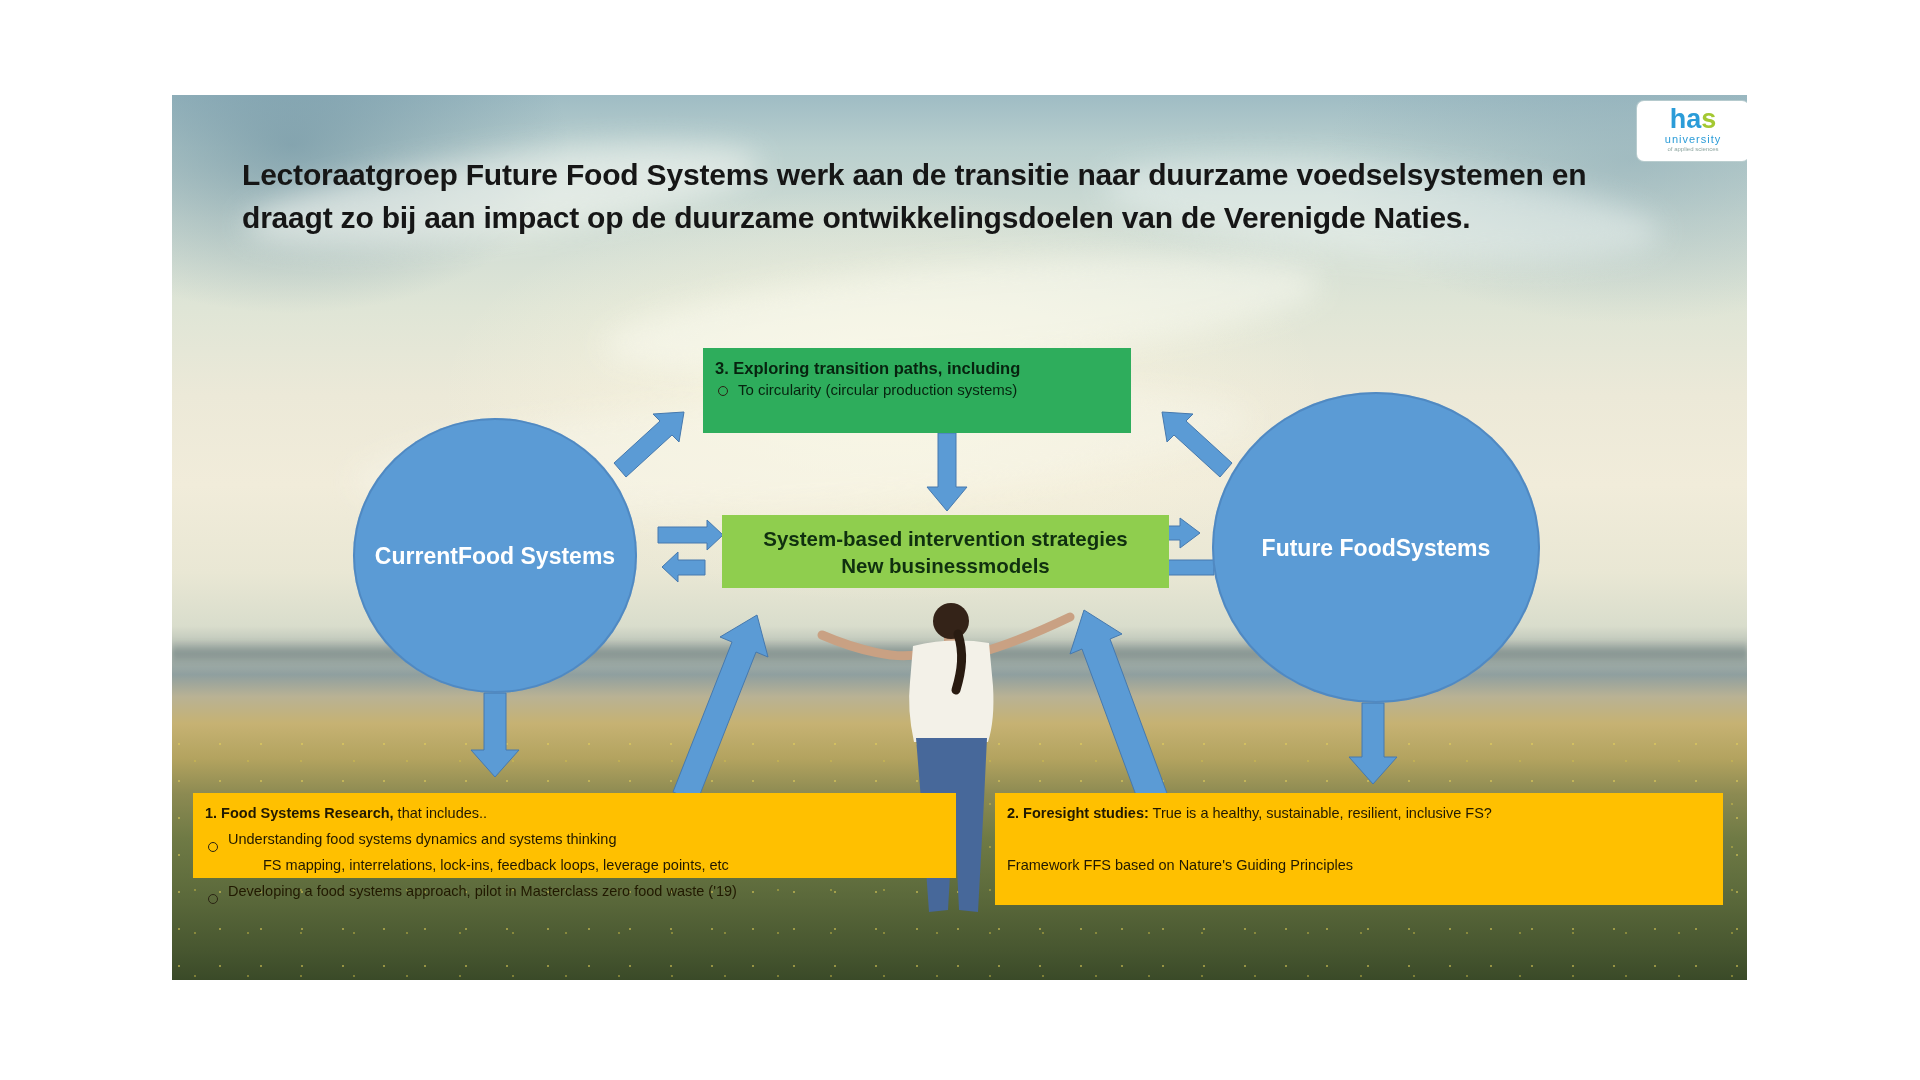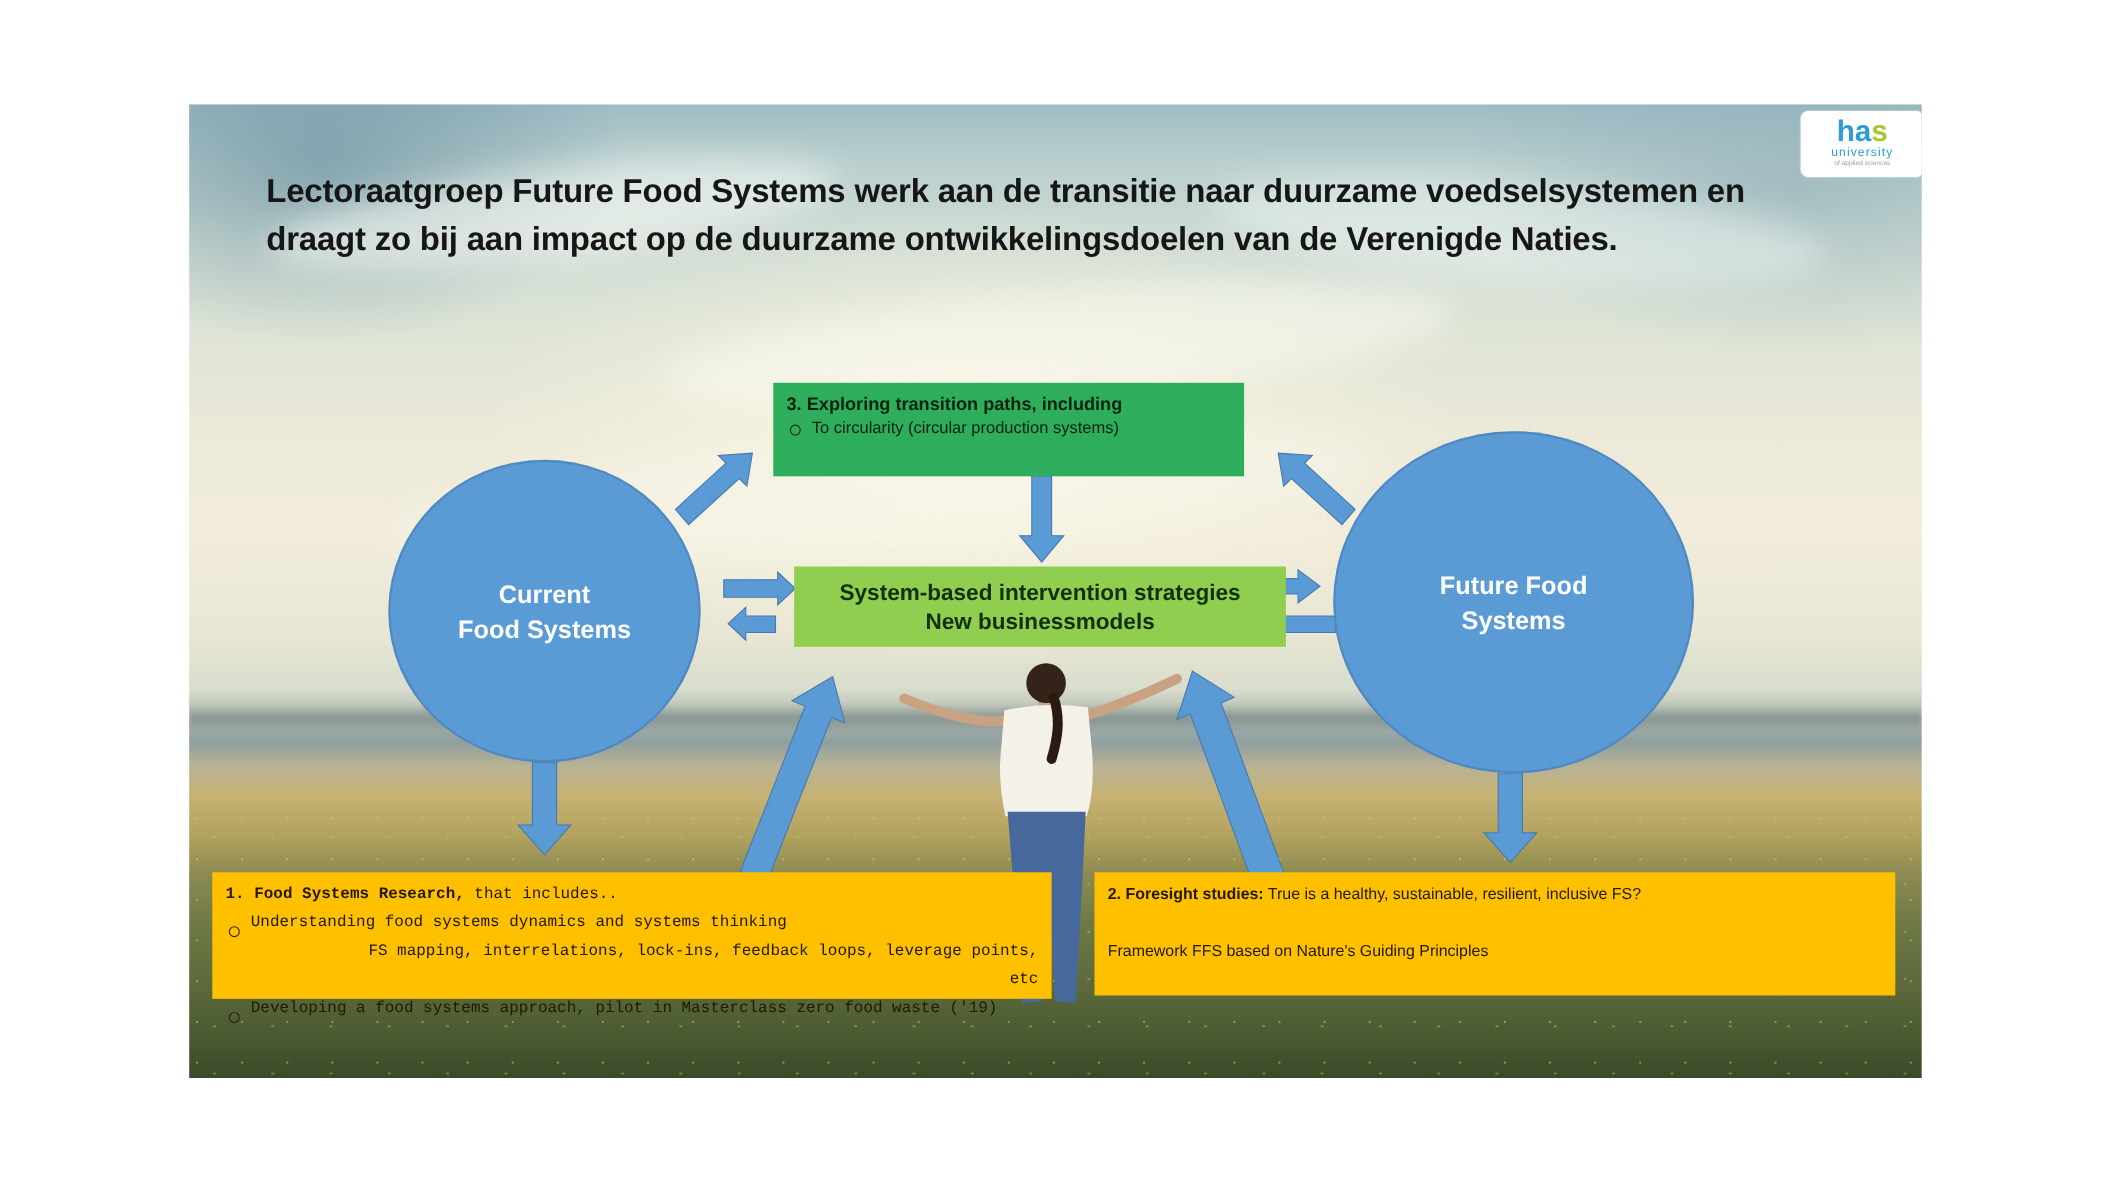--- a/index.html
+++ b/index.html
@@ -32,39 +32,39 @@
     background-size:41px 37px,53px 43px,29px 31px;}
   .title{position:absolute;left:70px;top:58px;width:1470px;color:#161616;font-weight:bold;
     font-size:30px;line-height:43px;letter-spacing:-0.2px;}
   .logo{position:absolute;left:1465px;top:6px;width:112px;height:60px;background:#ffffff;
     border-radius:7px;text-align:center;box-shadow:0 0 0 1px rgba(200,215,215,0.6);}
   .logo .brand{font-size:27px;font-weight:bold;line-height:30px;margin-top:3px;letter-spacing:0;}
   .logo .ha{color:#2b9cd8;} .logo .s{color:#a4c832;}
   .logo .uni{font-size:11px;color:#2b9cd8;line-height:11px;letter-spacing:1px;}
   .logo .tag{font-size:6px;color:#8fa6a0;line-height:8px;}
   .circle{position:absolute;border-radius:50%;background:#5B9BD5;box-shadow:inset 0 0 0 2px rgba(70,120,176,0.5);
-    display:flex;flex-direction:column;align-items:center;justify-content:center;color:#ffffff;
+    display:flex;flex-direction:row;align-items:center;justify-content:center;color:#ffffff;
     font-size:23px;font-weight:600;line-height:32px;text-align:left;}
   .circle-left{left:181px;top:323px;width:284px;height:275px;}
   .circle-right{left:1040px;top:297px;width:328px;height:311px;}
   .box-green-dark{position:absolute;left:531px;top:253px;width:428px;height:85px;background:#2EAD5C;
     color:#07230f;padding:9px 12px;box-sizing:border-box;}
   .box-green-dark .hd{font-weight:bold;font-size:16.5px;line-height:22px;}
   .box-green-dark .row{display:flex;align-items:flex-start;font-size:15px;line-height:22px;}
   .box-green-light{position:absolute;left:550px;top:420px;width:447px;height:73px;background:#8FCE4E;
     display:flex;flex-direction:column;align-items:center;justify-content:center;
     color:#10300f;font-weight:bold;font-size:20.5px;line-height:27px;text-align:center;}
   .box-orange{position:absolute;background:#FFC000;color:#211900;box-sizing:border-box;
     font-size:14.5px;line-height:26px;padding:7px 12px;}
-  .box-orange-left{left:21px;top:698px;width:763px;height:115px;font-family:Liberation Mono, monospace;}
+  .box-orange-left{left:21px;top:698px;width:763px;height:85px;}
   .box-orange-right{left:823px;top:698px;width:728px;height:112px;}
   .ring{display:inline-block;width:8px;height:8px;border:1.6px solid #2b2414;border-radius:50%;
     margin:7px 10px 0 3px;flex:0 0 auto;}
   .row{display:flex;align-items:flex-end;}
-  .sub{margin-left:101px;text-align:right;}
+  .sub{margin-left:58px;}
   .arrows,.girl{position:absolute;left:0;top:0;}
   b{font-weight:bold;}
 </style>
 </head>
 <body>
 
 <div class="slide">
 
   <div class="glow glow1"></div>
   <div class="glow glow2"></div>

